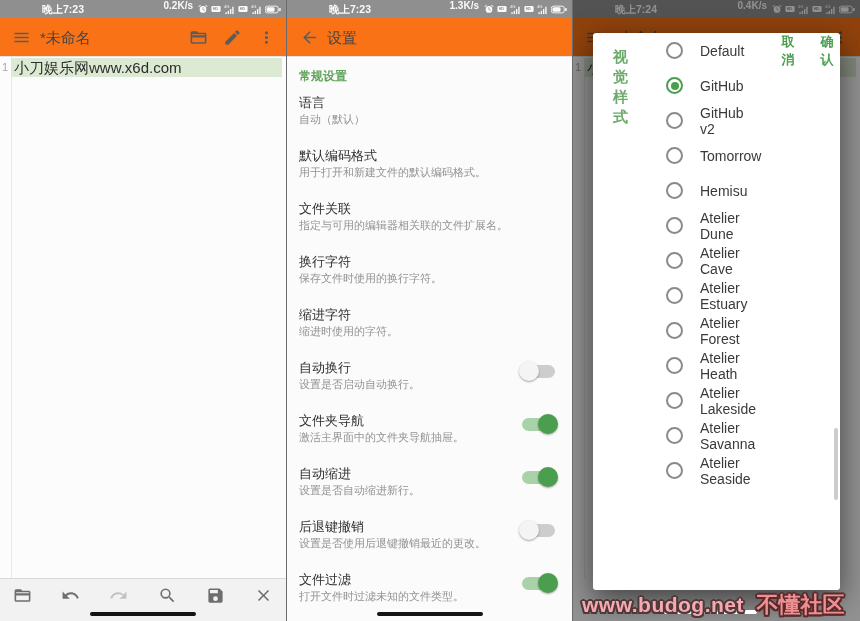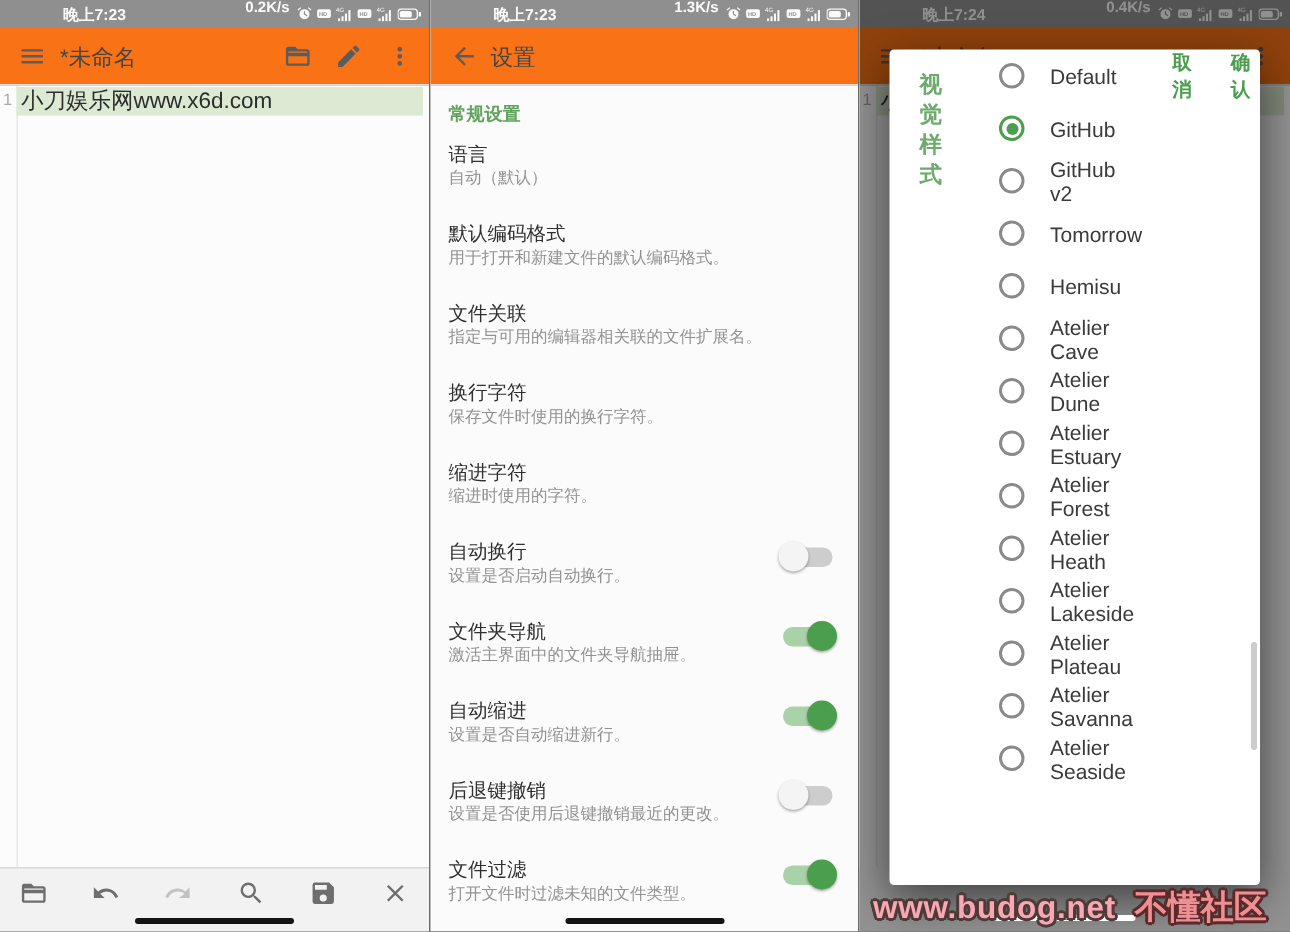--- a/index.html
+++ b/index.html
@@ -423,47 +423,43 @@
           <span class="option-label" data-name="style-option-label">GitHub v2</span>
         </div>
         <div class="option" data-name="style-option-tomorrow">
           <span class="radio" data-name="radio-icon"></span>
           <span class="option-label" data-name="style-option-label">Tomorrow</span>
         </div>
         <div class="option" data-name="style-option-hemisu">
           <span class="radio" data-name="radio-icon"></span>
           <span class="option-label" data-name="style-option-label">Hemisu</span>
         </div>
+        <div class="option" data-name="style-option-atelier-dune">
+          <span class="radio" data-name="radio-icon"></span>
+          <span class="option-label" data-name="style-option-label">Atelier Dune</span>
+        </div>
         <div class="option" data-name="style-option-atelier-cave">
           <span class="radio" data-name="radio-icon"></span>
           <span class="option-label" data-name="style-option-label">Atelier Cave</span>
         </div>
-        <div class="option" data-name="style-option-atelier-dune">
-          <span class="radio" data-name="radio-icon"></span>
-          <span class="option-label" data-name="style-option-label">Atelier Dune</span>
-        </div>
         <div class="option" data-name="style-option-atelier-estuary">
           <span class="radio" data-name="radio-icon"></span>
           <span class="option-label" data-name="style-option-label">Atelier Estuary</span>
         </div>
         <div class="option" data-name="style-option-atelier-forest">
           <span class="radio" data-name="radio-icon"></span>
           <span class="option-label" data-name="style-option-label">Atelier Forest</span>
         </div>
         <div class="option" data-name="style-option-atelier-heath">
           <span class="radio" data-name="radio-icon"></span>
           <span class="option-label" data-name="style-option-label">Atelier Heath</span>
         </div>
         <div class="option" data-name="style-option-atelier-lakeside">
           <span class="radio" data-name="radio-icon"></span>
           <span class="option-label" data-name="style-option-label">Atelier Lakeside</span>
-        </div>
-        <div class="option" data-name="style-option-atelier-plateau">
-          <span class="radio" data-name="radio-icon"></span>
-          <span class="option-label" data-name="style-option-label">Atelier Plateau</span>
         </div>
         <div class="option" data-name="style-option-atelier-savanna">
           <span class="radio" data-name="radio-icon"></span>
           <span class="option-label" data-name="style-option-label">Atelier Savanna</span>
         </div>
         <div class="option" data-name="style-option-atelier-seaside">
           <span class="radio" data-name="radio-icon"></span>
           <span class="option-label" data-name="style-option-label">Atelier Seaside</span>
         </div>
       </div>

